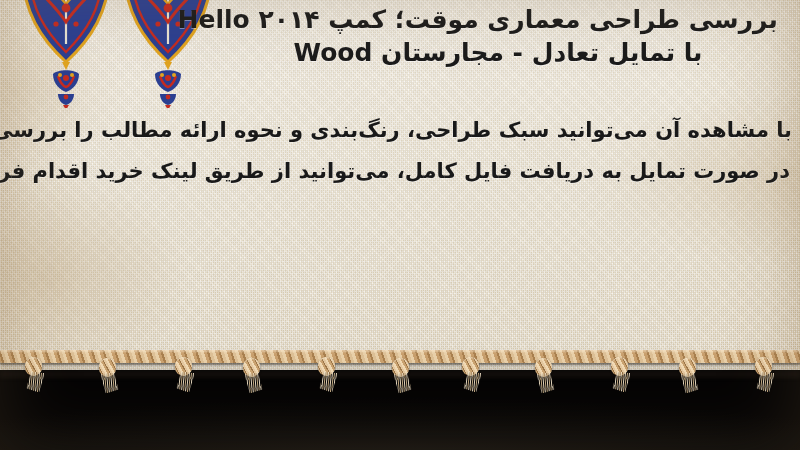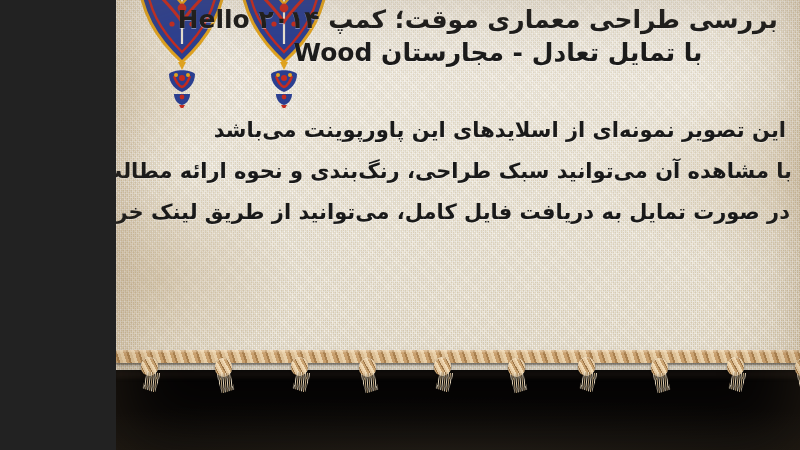--- a/index.html
+++ b/index.html
@@ -1,21 +1,21 @@
 <!DOCTYPE html>
 <html lang="fa" dir="rtl"><head>
 <meta charset="utf-8">
 <title>Slide Preview</title>
 <style>
   html,body{margin:0;padding:0;background:#222;}
   *{box-sizing:border-box;}
 
   .slide{
     position:relative;
-    width:684px;height:450px;
+    width:800px;height:450px;
     overflow:hidden;
     font-family:"DejaVu Sans","Liberation Sans",sans-serif;
     background:#0ea5e9;
   }
 
   
   .bg-base{
     position:absolute;inset:0;
     background:
       linear-gradient(90deg,
@@ -241,21 +241,20 @@
   </div>
 
   <div class="text-layer">
 
     <div class="title-block">
       <span class="title-line">بررسی طراحی معماری موقت؛ کمپ Hello ۲۰۱۴</span>
       <span class="title-line">با تمایل تعادل - مجارستان Wood</span>
     </div>
 
     <div class="body-block">
-      <span class="body-line l1">این تصویر نمونه‌ای از اسلایدهای این پاورپوینت می‌باشد</span>
       <span class="body-line l2">با مشاهده آن می‌توانید سبک طراحی، رنگ‌بندی و نحوه ارائه مطالب را بررسی نمایید</span>
       <span class="body-line l3">در صورت تمایل به دریافت فایل کامل، می‌توانید از طریق لینک خرید اقدام فرمایید</span>
     </div>
 
   </div>
 
   <div class="dark-band"></div>
 
   <div class="fringe">
     <div class="fringe-rope"></div>

